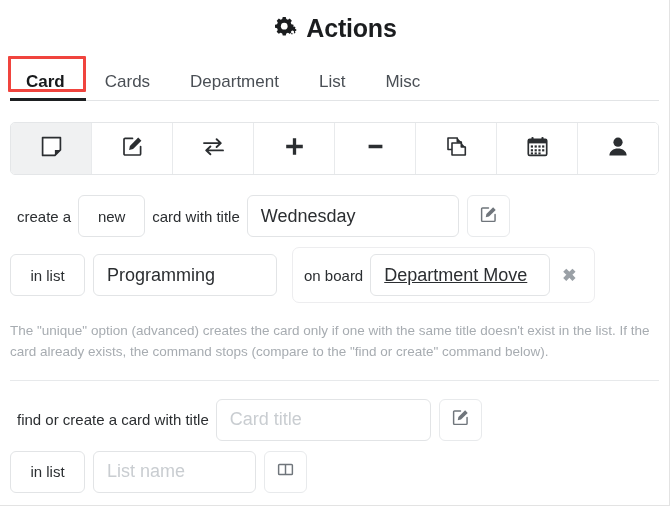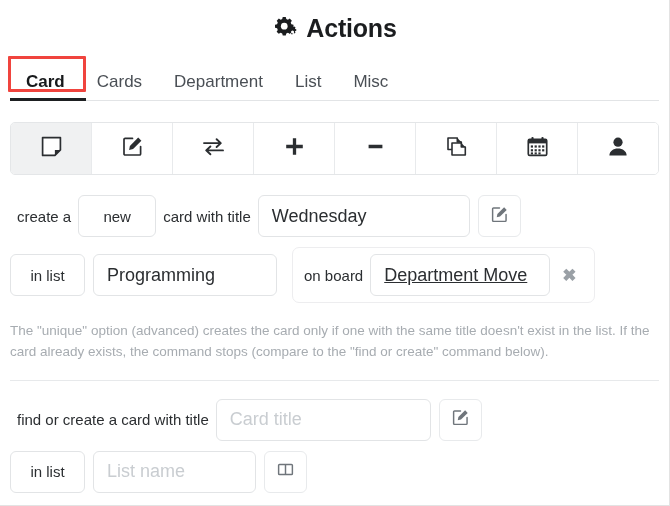--- a/index.html
+++ b/index.html
@@ -45,21 +45,21 @@
   
   .tabs-wrap {
     position: relative;
     height: 49px;
     margin: 0 10px 0 10px;
   }
   .tabs {
     display: flex;
     align-items: flex-end;
     height: 100%;
-    gap: 0;
+    gap: 8px;
   }
   .tab {
     font-size: 17px;
     color: #4a4f55;
     padding: 0 16px 11px 16px;
     line-height: 1;
     white-space: nowrap;
     cursor: pointer;
   }
   .tab.active {
@@ -184,21 +184,21 @@
     color: #9aa0a6;
     font-size: 17px;
     font-weight: 700;
     padding: 0 12px 0 12px;
     cursor: pointer;
     line-height: 1;
     user-select: none;
   }
 
   
-  .w-new     { width: 78px; }
+  .w-new     { width: 67px; }
   .w-title   { width: 212px; }
   .w-inlist  { width: 75px; }
   .w-prog    { width: 184px; }
   .w-board   { width: 180px; text-decoration: underline; }
   .w-cardttl { width: 215px; }
   .w-listnm  { width: 163px; }
 
   
   .help {
     margin: 18px 10px 0 10px;

